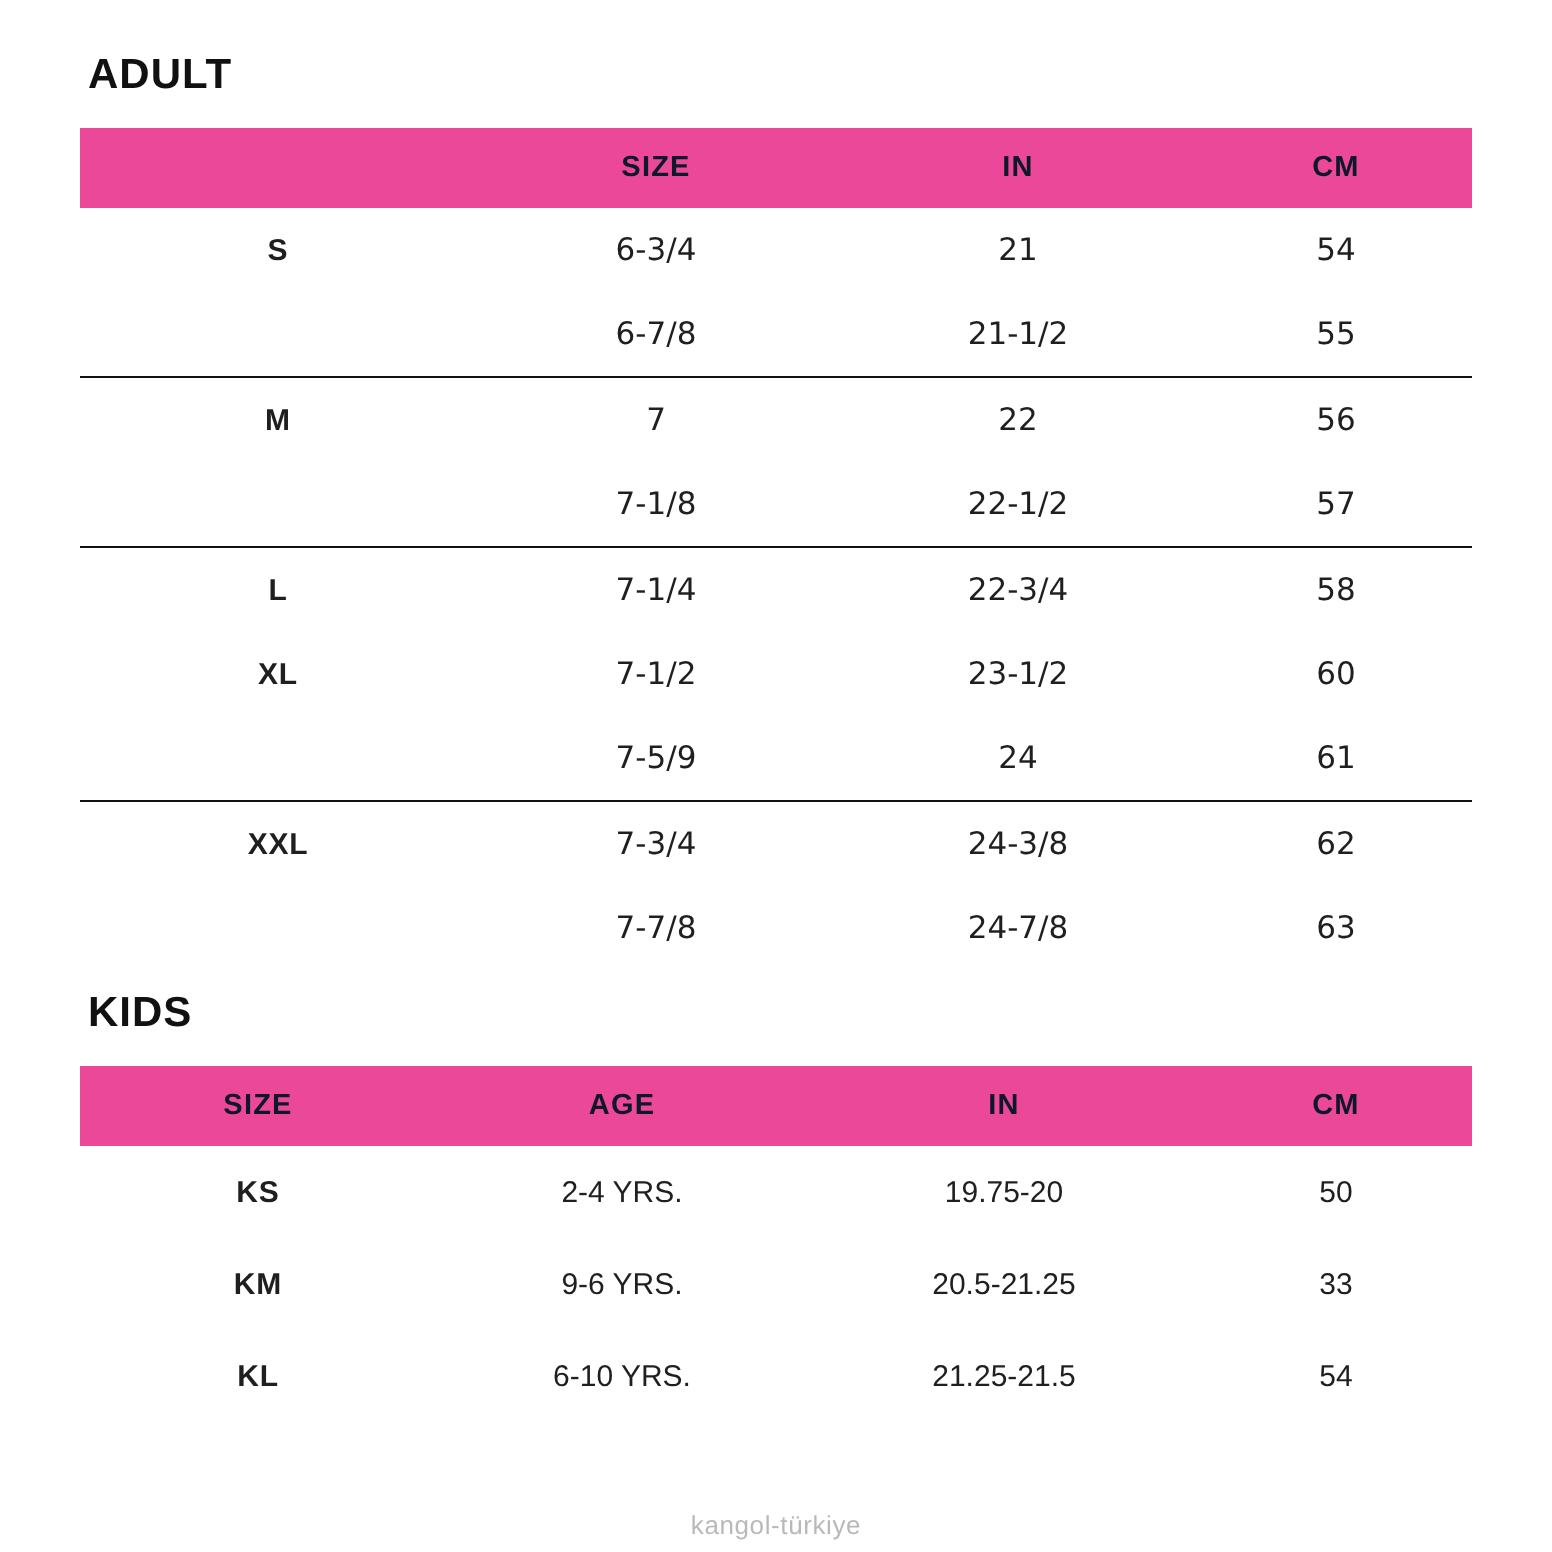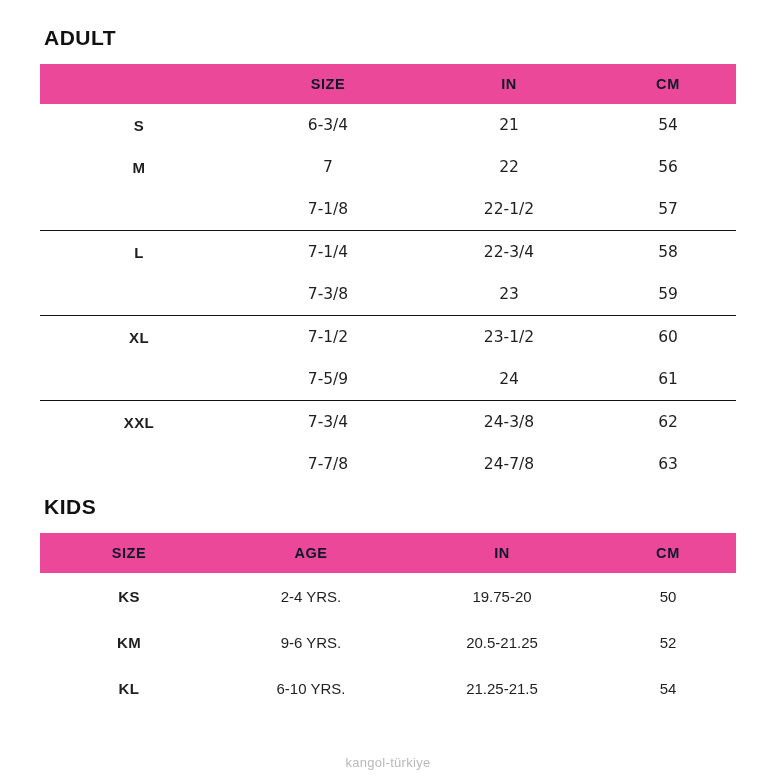--- a/index.html
+++ b/index.html
@@ -122,43 +122,43 @@
         <th>CM</th>
       </tr>
     </thead>
     <tbody>
       <tr>
         <td class="size-label">S</td>
         <td>6-3/4</td>
         <td>21</td>
         <td>54</td>
       </tr>
+      <tr class="group-end">
+        <td class="size-label"></td>
+        <td>6-7/8</td>
+        <td>21-1/2</td>
+        <td>55</td>
+      </tr>
       <tr>
         <td class="size-label">M</td>
         <td>7</td>
         <td>22</td>
         <td>56</td>
       </tr>
       <tr class="group-end">
         <td class="size-label"></td>
         <td>7-1/8</td>
         <td>22-1/2</td>
         <td>57</td>
       </tr>
       <tr>
         <td class="size-label">L</td>
         <td>7-1/4</td>
         <td>22-3/4</td>
         <td>58</td>
-      </tr>
-      <tr class="group-end">
-        <td class="size-label"></td>
-        <td>7-3/8</td>
-        <td>23</td>
-        <td>59</td>
       </tr>
       <tr>
         <td class="size-label">XL</td>
         <td>7-1/2</td>
         <td>23-1/2</td>
         <td>60</td>
       </tr>
       <tr class="group-end">
         <td class="size-label"></td>
         <td>7-5/9</td>
@@ -201,21 +201,21 @@
       <tr>
         <td class="size-label">KS</td>
         <td>2-4 YRS.</td>
         <td>19.75-20</td>
         <td>50</td>
       </tr>
       <tr>
         <td class="size-label">KM</td>
         <td>9-6 YRS.</td>
         <td>20.5-21.25</td>
-        <td>52</td>
+        <td>33</td>
       </tr>
       <tr>
         <td class="size-label">KL</td>
         <td>6-10 YRS.</td>
         <td>21.25-21.5</td>
         <td>54</td>
       </tr>
     </tbody>
   </table>
 

